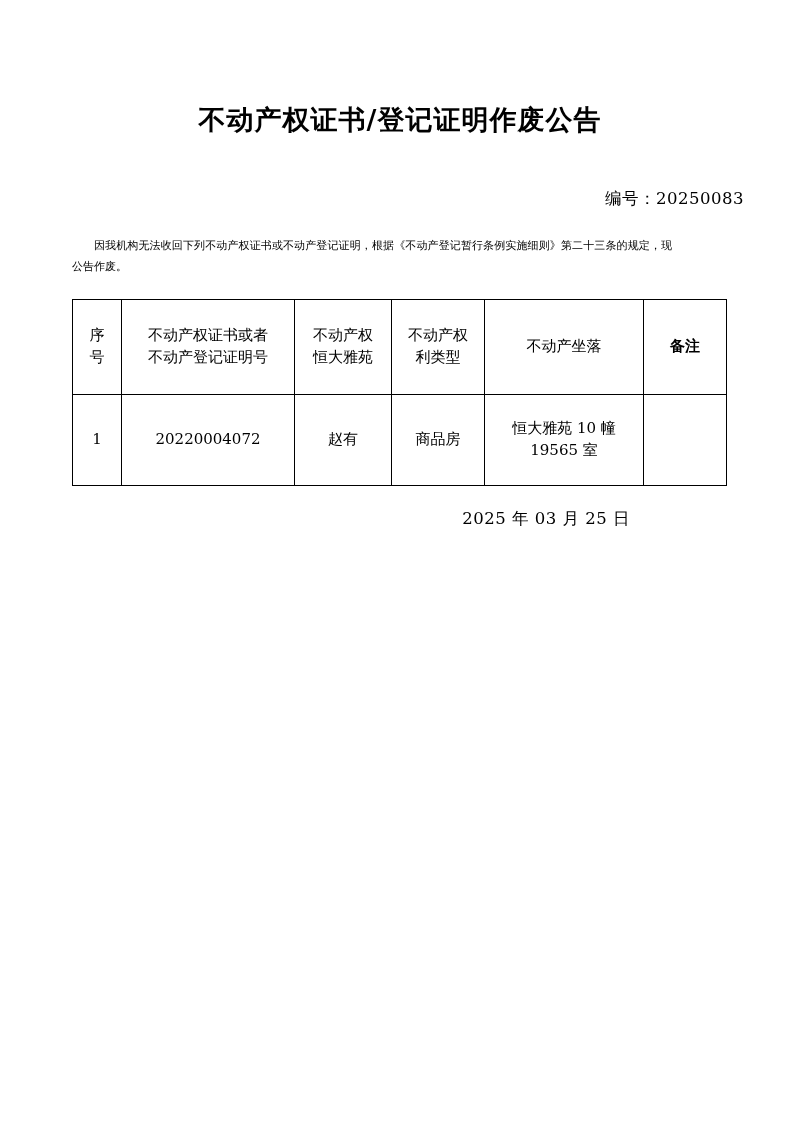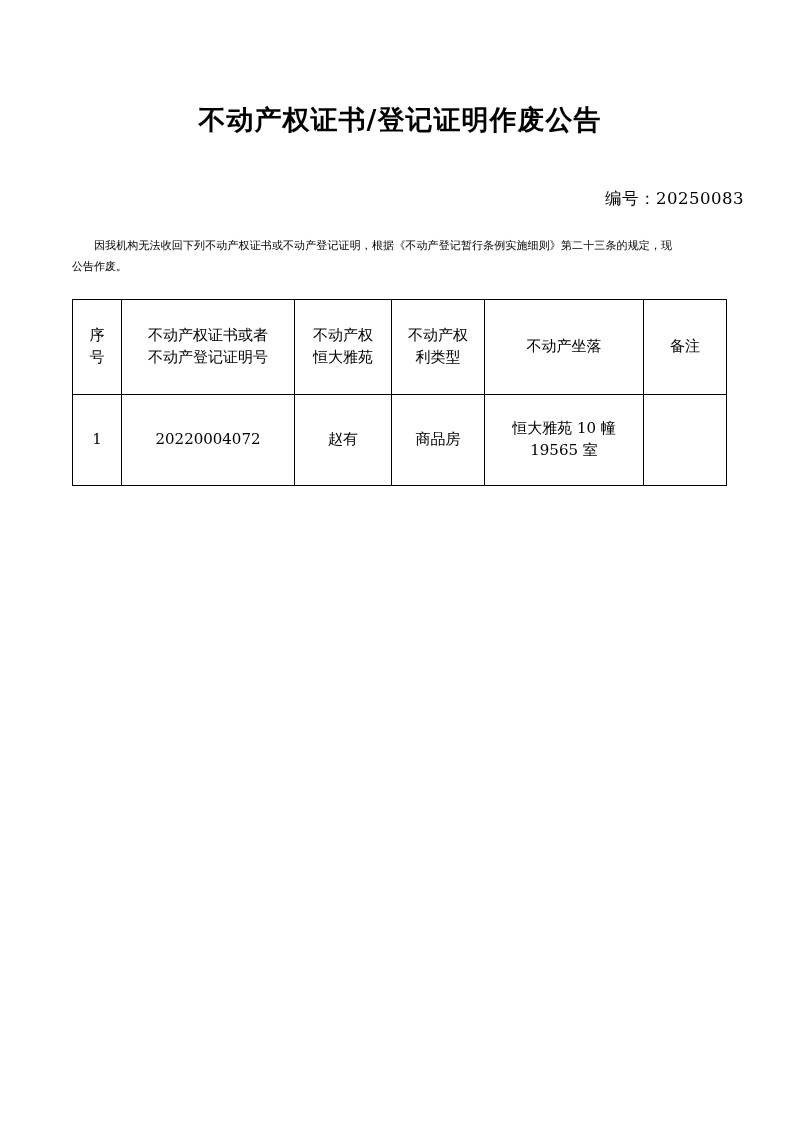--- a/index.html
+++ b/index.html
@@ -71,21 +71,21 @@
     height: 86px;
   }
   table.notice-table tr.data-row td {
     height: 82px;
   }
   .col-seq { width: 40px; }
   .col-cert { width: 164px; }
   .col-owner { width: 88px; }
   .col-type { width: 84px; }
   .col-loc { width: 150px; }
-  .col-remark { width: 74px; }
+  .col-remark { width: 74px; font-weight: bold; }
   td.cell-loc-head {
     text-align: center;
   }
   td.cell-loc {
     text-align: left;
     padding-left: 8px;
     padding-right: 6px;
     line-height: 1.55;
   }
   .issuer {
@@ -148,14 +148,15 @@
           <td class="col-loc cell-loc">
             <span class="nowrap">恒大雅苑 10 幢</span><br>
             <span class="nowrap">19565 室</span>
           </td>
           <td class="col-remark"></td>
         </tr>
       </tbody>
     </table>
   </div>
 
+  <p class="issue-date">2025 年 03 月 25 日</p>
 
 </div>
 
 </body></html>

